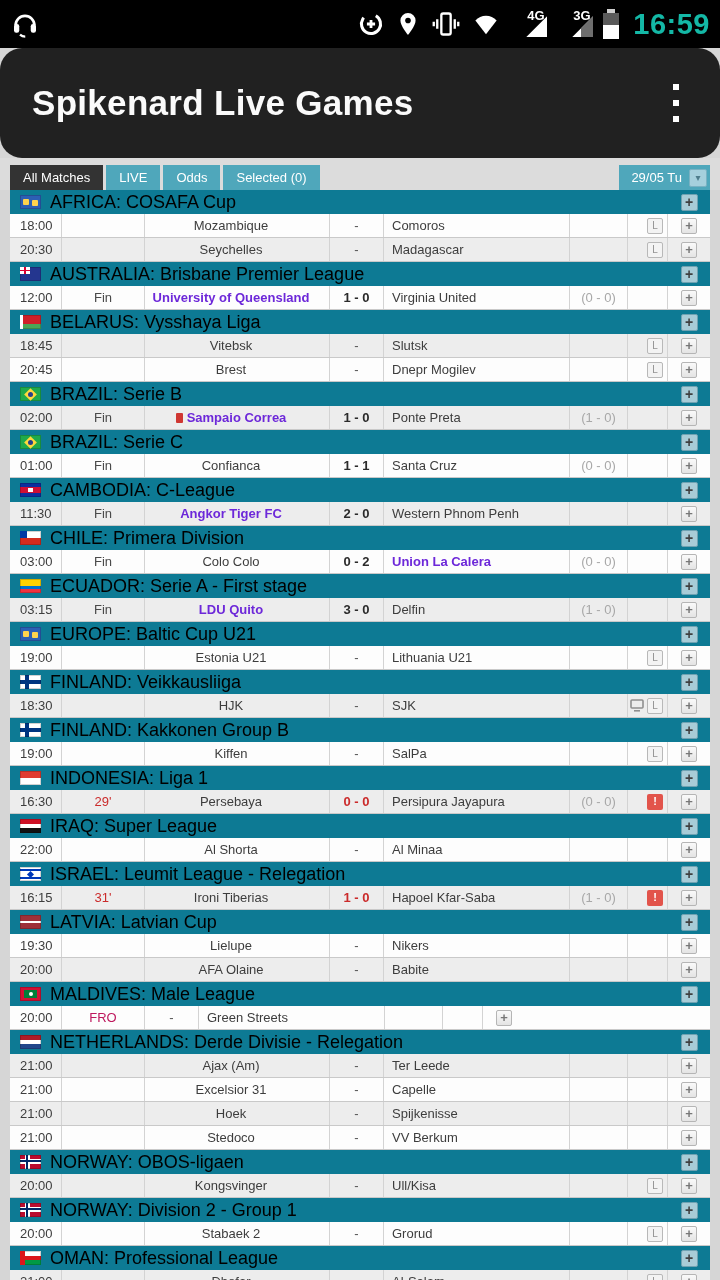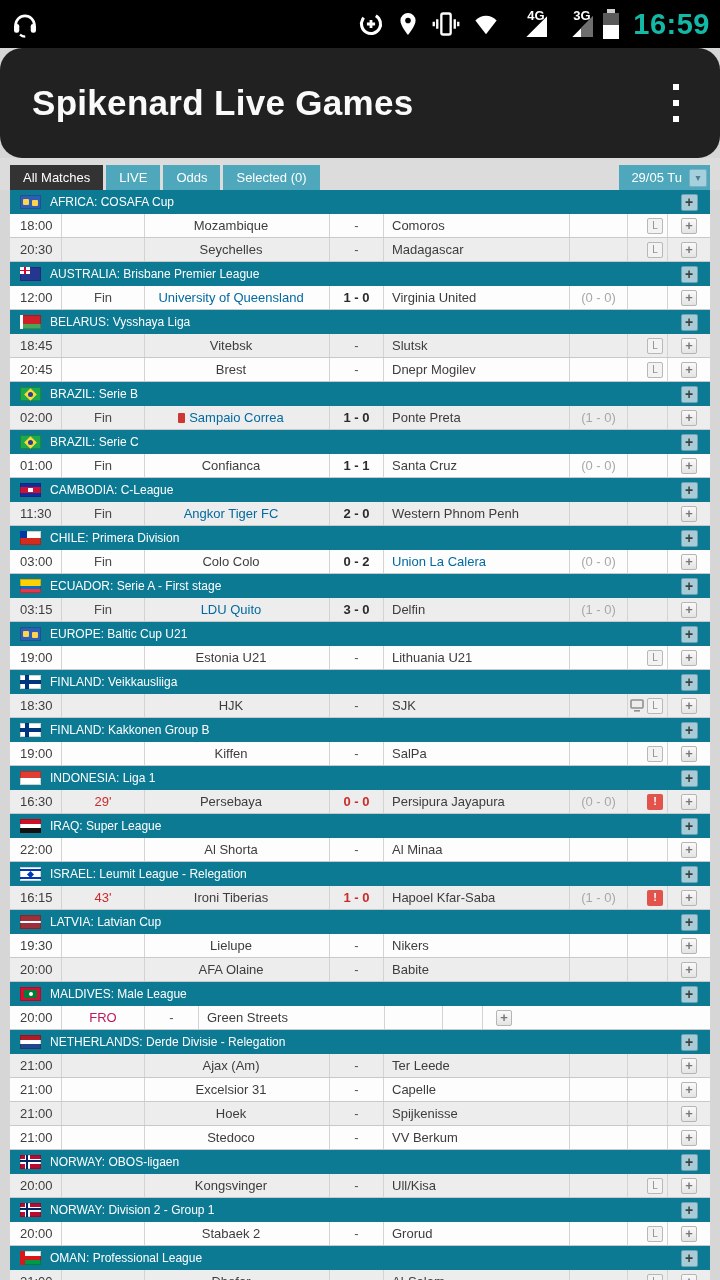--- a/index.html
+++ b/index.html
@@ -32,42 +32,42 @@
   .tab{height:25px;display:flex;align-items:center;padding:0 13px;font-size:13px;color:#fff;background:#4fa7bb;cursor:pointer;}
   .tab.active{background:#333;}
   .datechip{position:absolute;right:10px;bottom:0;height:25px;background:#4fa7bb;display:flex;align-items:center;gap:7px;padding:0 3px 0 12px;cursor:pointer;}
   .datechip .dlabel{font-size:13px;color:#fff;}
   .dropbtn{width:18px;height:18px;background:#a6d0dd;border:1px solid #79b2c3;border-radius:2px;
            display:flex;align-items:center;justify-content:center;font-size:10px;color:#4f7d8c;padding:0;box-sizing:border-box;}
 
   
   .list{margin:0 10px;width:700px;height:1090px;overflow:hidden;}
   .league-header{height:24px;background:#0d7a94;display:flex;align-items:center;box-sizing:border-box;cursor:pointer;}
-  .league-label{flex:1;margin-left:9px;font-size:12px;color:#ffffff;white-space:nowrap;overflow:hidden;}
+  .league-label{flex:1;margin-left:9px;font-size:18px;color:#000000;white-space:nowrap;overflow:hidden;}
   .plus-col{width:42px;flex:none;display:flex;align-items:center;justify-content:center;}
   .hplus{width:17px;height:17px;border:1px solid #6fa2b2;background:#a8ccd7;border-radius:2px;color:#3f3f3f;
          font-size:14px;line-height:14px;font-weight:bold;padding:0;display:flex;align-items:center;justify-content:center;cursor:pointer;}
 
   .match-row{height:24px;display:flex;box-sizing:border-box;border-bottom:1px solid #c9c9c9;font-size:13px;color:#3d3d3d;cursor:pointer;}
   .match-row.odd{background:#fdfdfd;}
   .match-row.even{background:#ededed;}
   .c{box-sizing:border-box;border-right:1px solid #d3d3d3;display:flex;align-items:center;overflow:hidden;white-space:nowrap;}
   .c.time{width:52px;padding-left:10px;}
   .c.status{width:83px;justify-content:center;color:#4a4a4a;}
   .c.status.live{color:#cb2b2b;}
   .c.status.muted{color:#be185d;}
   .c.home{width:185px;justify-content:center;padding-right:12px;gap:4px;}
   .c.score{width:54px;justify-content:center;color:#555;}
   .c.score.has{font-weight:bold;color:#2b2b2b;}
   .c.score.live{color:#cb2b2b;}
   .c.away{width:186px;padding-left:8px;}
   .c.ht{width:58px;justify-content:center;color:#a8a8a8;}
   .c.icons{width:40px;justify-content:flex-end;gap:3px;padding-right:4px;}
   .c.pluscell{width:42px;justify-content:center;border-right:none;}
-  .b{font-weight:normal;color:#0369a1;}
+  .b{font-weight:bold;color:#6d28d9;}
 
   .redcard{width:7px;height:10px;background:#cf3732;border-radius:1px;flex:none;}
   .lbtn{width:16px;height:16px;border:1px solid #b8b8b8;background:#f3f3f3;border-radius:2px;color:#909090;
         font-size:10px;line-height:10px;padding:0;display:flex;align-items:center;justify-content:center;cursor:pointer;}
   .alertbtn{width:16px;height:16px;border:none;background:#e2544b;border-radius:2px;color:#fff;font-weight:bold;
         font-size:11px;line-height:11px;padding:0;display:flex;align-items:center;justify-content:center;cursor:pointer;}
   .rplus{width:16px;height:16px;border:1px solid #b5b5b5;background:linear-gradient(#fafafa,#e4e4e4);border-radius:2px;
         color:#777;font-size:13px;line-height:13px;font-weight:bold;padding:0;display:flex;align-items:center;justify-content:center;cursor:pointer;}
   .tvic{display:flex;align-items:center;}
 
@@ -546,21 +546,21 @@
       </div>
       <div class="league-header">
         <span class="flag israel"></span>
         <span class="league-label">ISRAEL: Leumit League - Relegation</span>
         <span class="plus-col">
           <button class="hplus">+</button>
         </span>
       </div>
       <div class="match-row even">
         <div class="c time">16:15</div>
-        <div class="c status live">43'</div>
+        <div class="c status live">31'</div>
         <div class="c home">
           <span>Ironi Tiberias</span>
         </div>
         <div class="c score has live">1 - 0</div>
         <div class="c away">
           <span>Hapoel Kfar-Saba</span>
         </div>
         <div class="c ht">(1 - 0)</div>
         <div class="c icons">
           <button class="alertbtn">!</button>

